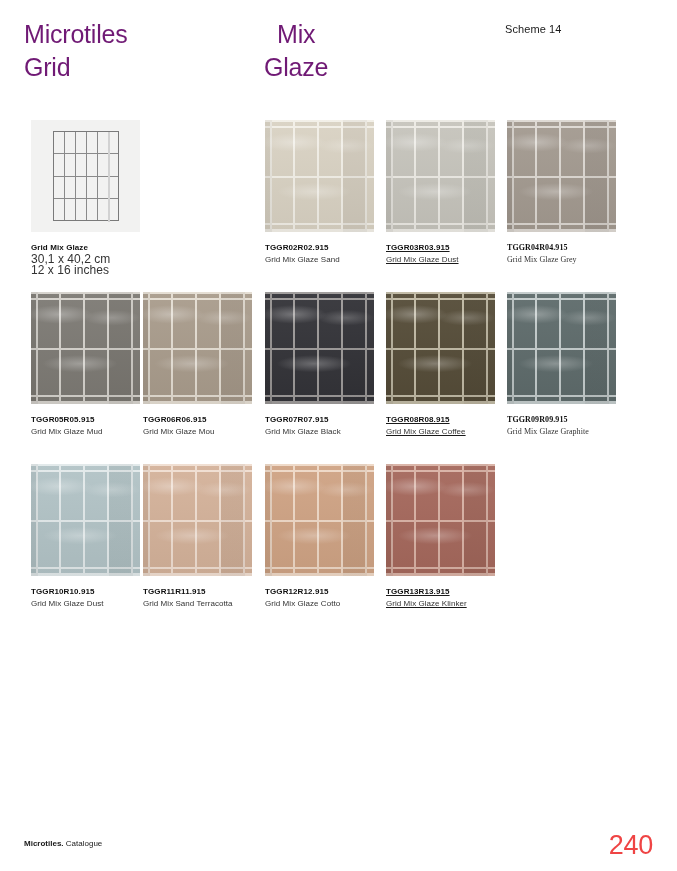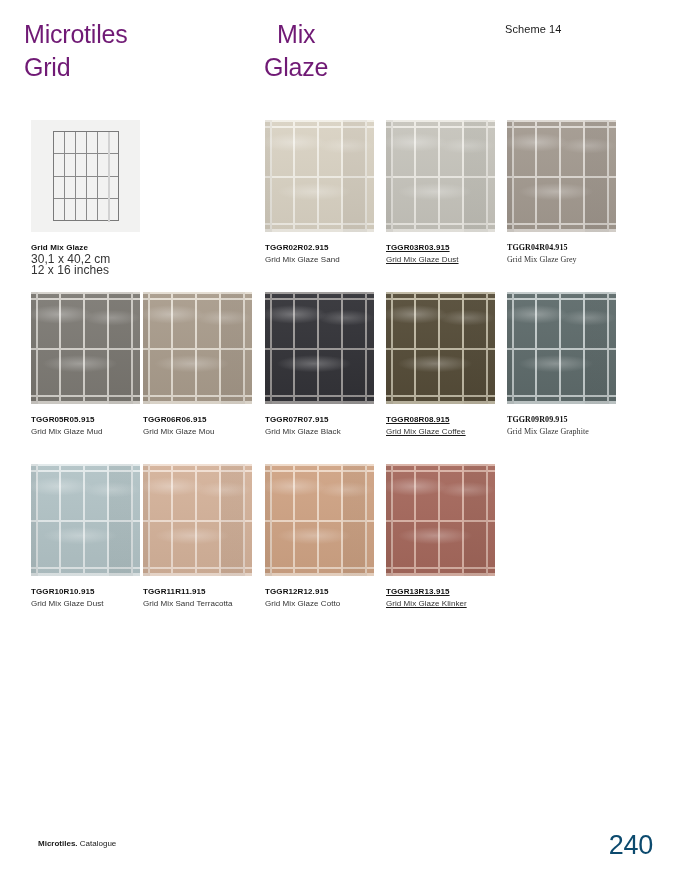--- a/index.html
+++ b/index.html
@@ -195,42 +195,42 @@
     font-size: 12px;
     line-height: 11.5px;
     font-weight: 400;
     color: #333333;
     letter-spacing: 0.05px;
   }
 
   
   .footer {
     position: absolute;
-    left: 14px; right: 0;
+    left: 0; right: 0;
     bottom: 0;
     height: 60px;
   }
   .footer-left {
     position: absolute;
     left: 24px;
     bottom: 22px;
     font-size: 8px;
     line-height: 11px;
     color: #1a1a1a;
   }
   .footer-left .brand { font-weight: bold; }
   .footer-left .sub   { font-weight: 400; }
   .page-number {
     position: absolute;
     right: 24px;
     bottom: 10px;
     font-size: 27px;
     line-height: 32px;
     font-weight: 400;
-    color: #0c4a6e;
+    color: #ef4444;
     letter-spacing: -0.3px;
   }
 </style>
 </head>
 <body>
 
 <div class="header">
   <div class="title-block title-left">Microtiles
 Grid</div>
   <div class="title-block title-right">Mix

